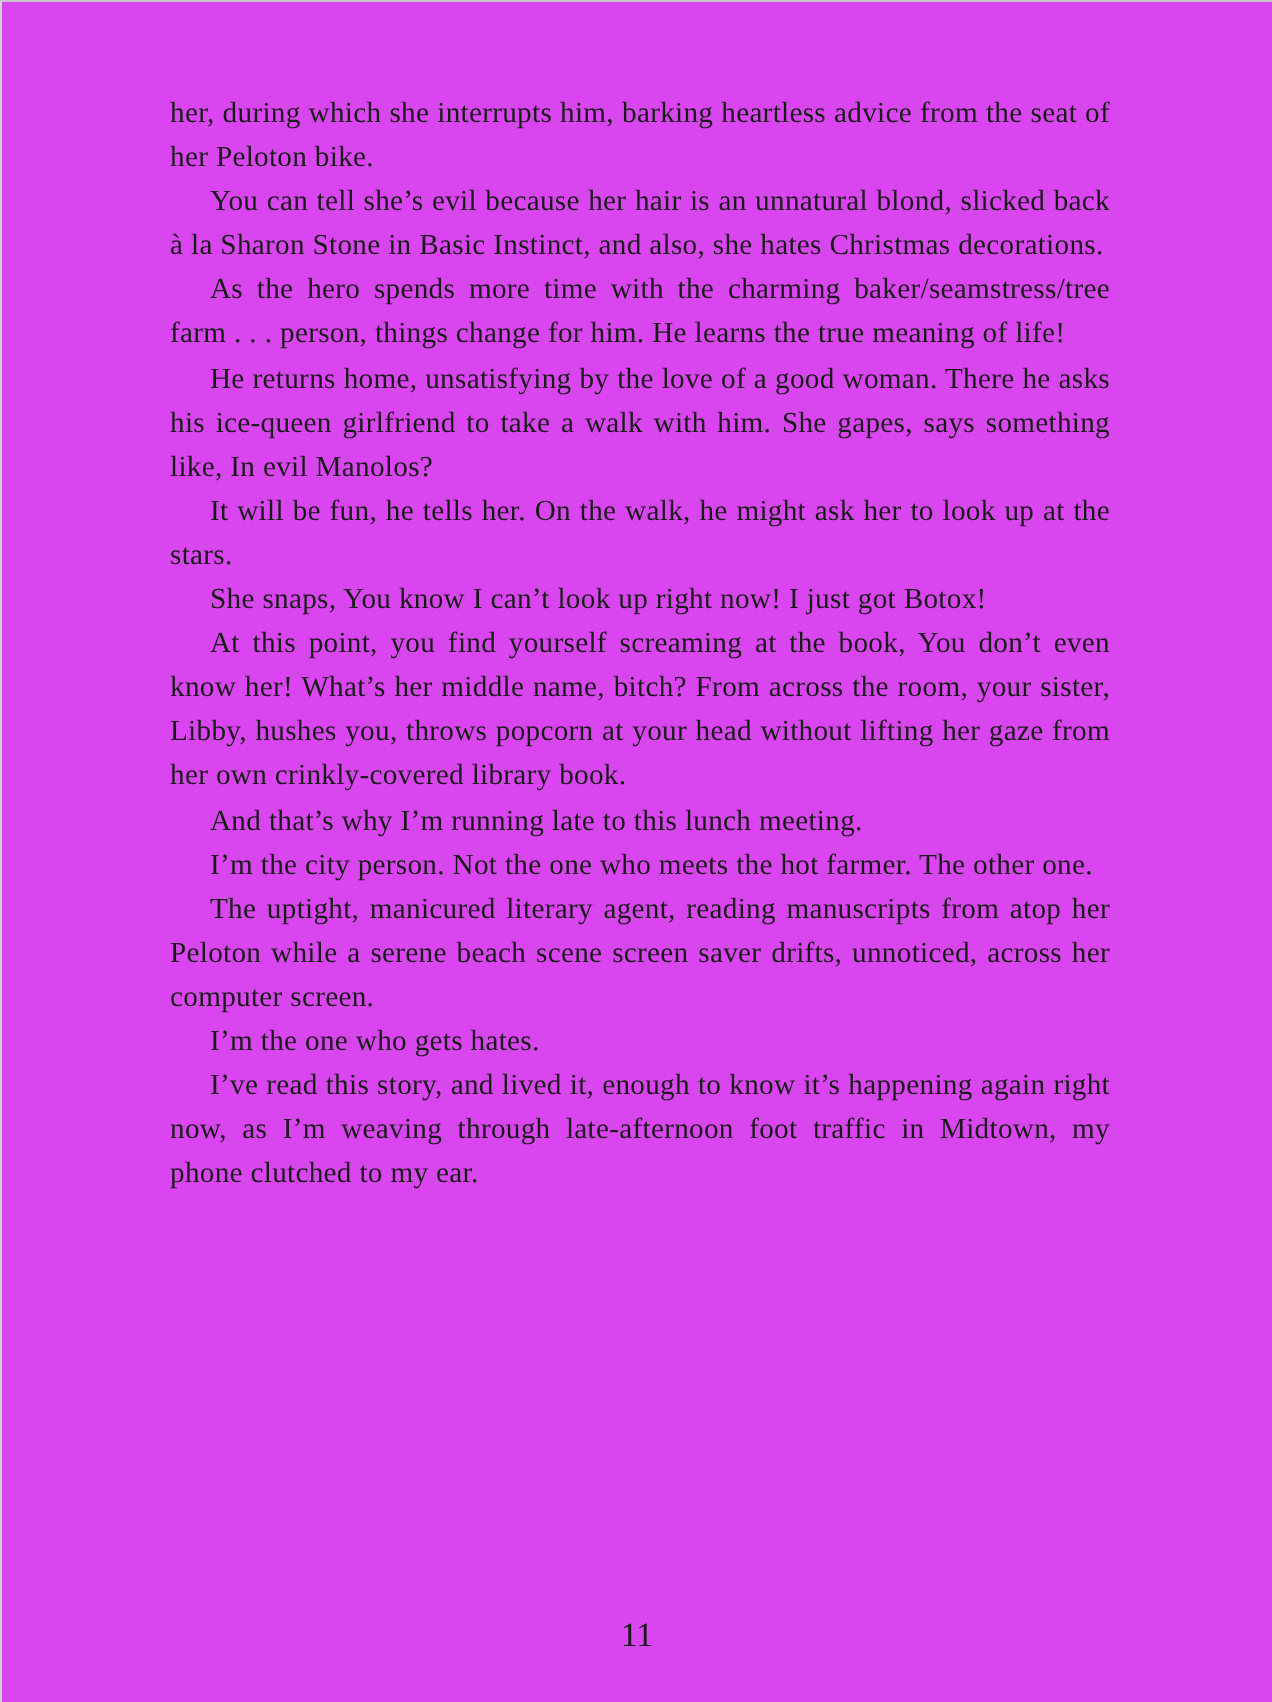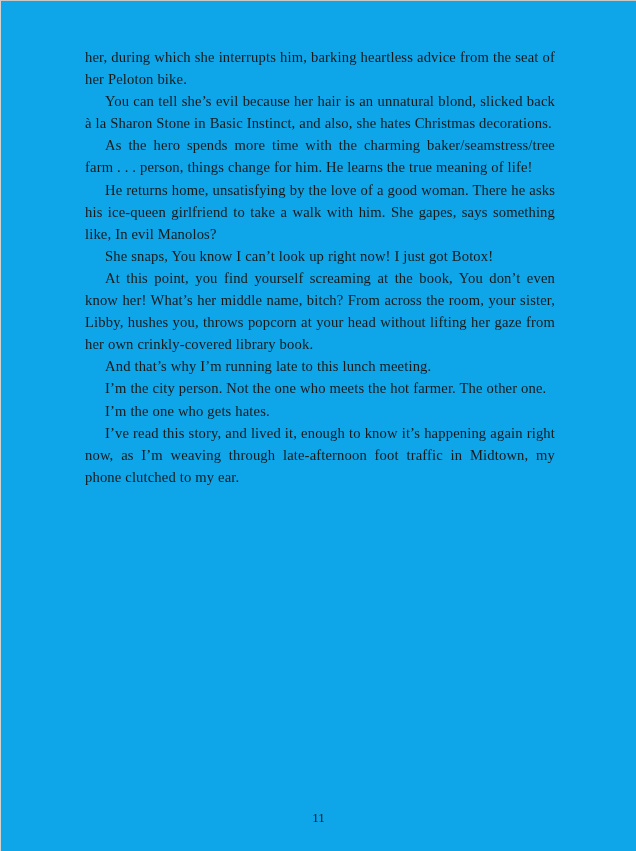--- a/index.html
+++ b/index.html
@@ -8,21 +8,21 @@
     background: #ffffff;
   }
   body {
     font-family: "Liberation Serif", "DejaVu Serif", serif;
     color: #1a1a1a;
   }
   .page {
     position: relative;
     width: 636px;
     height: 851px;
-    background: #0ea5e9;
+    background: #d946ef;
     box-sizing: border-box;
     border-top: 1px solid #c8c8c8;
     border-left: 1px solid #d2d2d2;
     overflow: hidden;
   }
   .text-column {
     position: absolute;
     left: 84px;
     top: 45px;
     width: 470px;
@@ -42,38 +42,40 @@
     text-indent: 0;
   }
   p.para em, span.it {
   }
   .folio {
     position: absolute;
     left: 0;
     right: 0;
     top: 807px;
     text-align: center;
-    font-size: 13px;
+    font-size: 17px;
     line-height: 20px;
     color: #1a1a1a;
   }
 </style>
 </head>
 <body>
 
 <div class="page">
 
   <div class="text-column">
       <p class="para no-indent"><span class="">her, during which she interrupts him, barking heartless advice from the seat of her Peloton bike.</span></p>
       <p class="para"><span class="">You can tell she’s evil because her hair is an unnatural blond, slicked back à la Sharon Stone in </span><span class="it">Basic Instinct</span><span class="">, and also, she hates Christmas decorations.</span></p>
       <p class="para"><span class="">As the hero spends more time with the charming baker/seamstress/tree farm . . . </span><span class="it">person</span><span class="">, things change for him. He learns the true meaning of life!</span></p>
       <p class="para"><span class="">He returns home, </span><span class="it">unsatisfying</span><span class=""> by the love of a good woman. There he asks his ice-queen girlfriend to take a walk with him. She gapes, says something like, </span><span class="it">In</span><span class=""> evil </span><span class="it">Manolos?</span></p>
+      <p class="para"><span class="it">It will be fun</span><span class="">, he tells her. On the walk, he might ask her to look up at the stars.</span></p>
       <p class="para"><span class="">She snaps, </span><span class="it">You</span><span class=""> know </span><span class="it">I can’t look up right now! I just got Botox!</span></p>
       <p class="para"><span class="">At this point, you find yourself screaming at the book, </span><span class="it">You don’t even know her! What’s her middle name, bitch?</span><span class=""> From across the room, your sister, Libby, hushes you, throws popcorn at your head without lifting her gaze from her own crinkly-covered library book.</span></p>
       <p class="para"><span class="">And that’s why I’m running late to this lunch meeting.</span></p>
       <p class="para"><span class="">I’m the city person. Not the one who meets the hot farmer. The </span><span class="it">other</span><span class=""> one.</span></p>
+      <p class="para"><span class="">The uptight, manicured literary agent, reading manuscripts from atop her Peloton while a serene beach scene screen saver drifts, unnoticed, across her computer screen.</span></p>
       <p class="para"><span class="">I’m the one who gets hates.</span></p>
       <p class="para"><span class="">I’ve read this story, and lived it, enough to know it’s happening again right now, as I’m weaving through late-afternoon foot traffic in Midtown, my phone clutched to my ear.</span></p>
     </div>
 
   <div class="folio">11</div>
 
 </div>
 
 </body></html>

